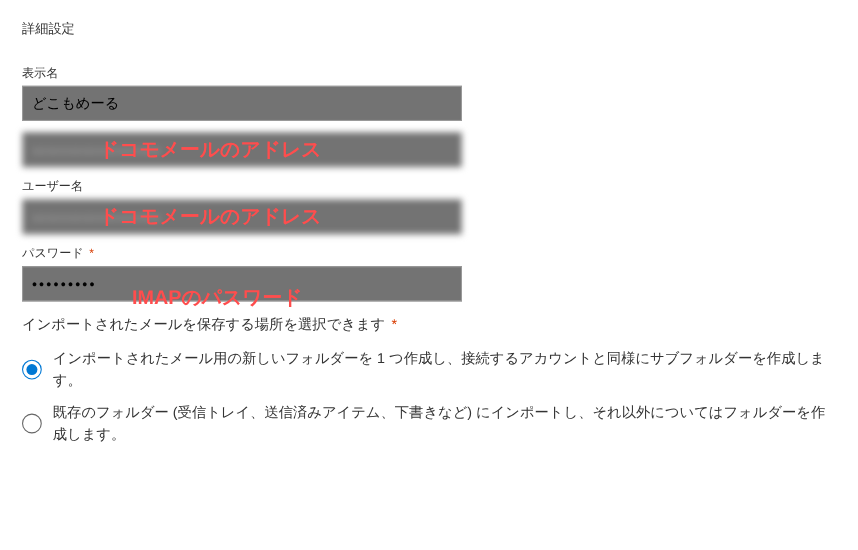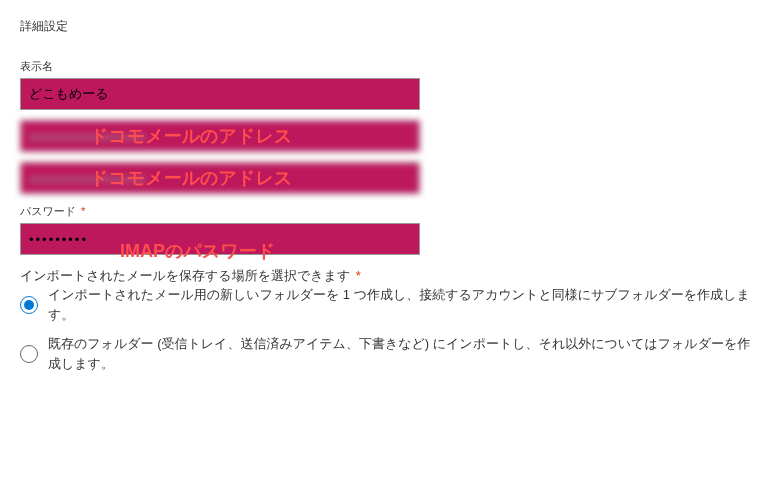--- a/index.html
+++ b/index.html
@@ -35,21 +35,21 @@
       color: #d83b01;
       margin-left: 2px;
     }
     .text-input {
       width: 400px;
       height: 32px;
       border: 1px solid #999;
       padding: 0 8px;
       font-size: 13px;
       font-family: inherit;
-      background: #be185d;
+      background: #737373;
       outline: none;
     }
     .input-wrapper {
       position: relative;
       display: inline-block;
       width: 400px;
     }
     .blur-value {
       filter: blur(3px);
       color: #999;
@@ -67,20 +67,21 @@
       white-space: nowrap;
     }
     .annotation-pw {
       left: 100px;
       margin-top: 12px;
     }
     .section-label {
       font-size: 13px;
       color: #333;
       margin-top: 12px;
+      margin-bottom: 12px;
     }
     .radio-option {
       display: flex;
       align-items: center;
       margin-bottom: 10px;
       gap: 10px;
     }
     .radio-circle {
       flex: 0 0 18px;
       width: 18px;
@@ -125,20 +126,23 @@
 </div>
 
 <div class="field">
   <div class="input-wrapper">
     <input type="text" class="text-input blur-value" value="xxxxxxxxxxxxxxxxxx" style="">
     <span class="annotation">ドコモメールのアドレス</span>
   </div>
 </div>
 
 <div class="field">
+  <label class="field-label">
+    <span>ユーザー名</span>
+  </label>
   <div class="input-wrapper">
     <input type="text" class="text-input blur-value" value="xxxxxxxxxxxxxxxxxx" style="">
     <span class="annotation">ドコモメールのアドレス</span>
   </div>
 </div>
 
 <div class="field">
   <label class="field-label">
     <span>パスワード</span><span class="required-mark"> *</span>
   </label>

